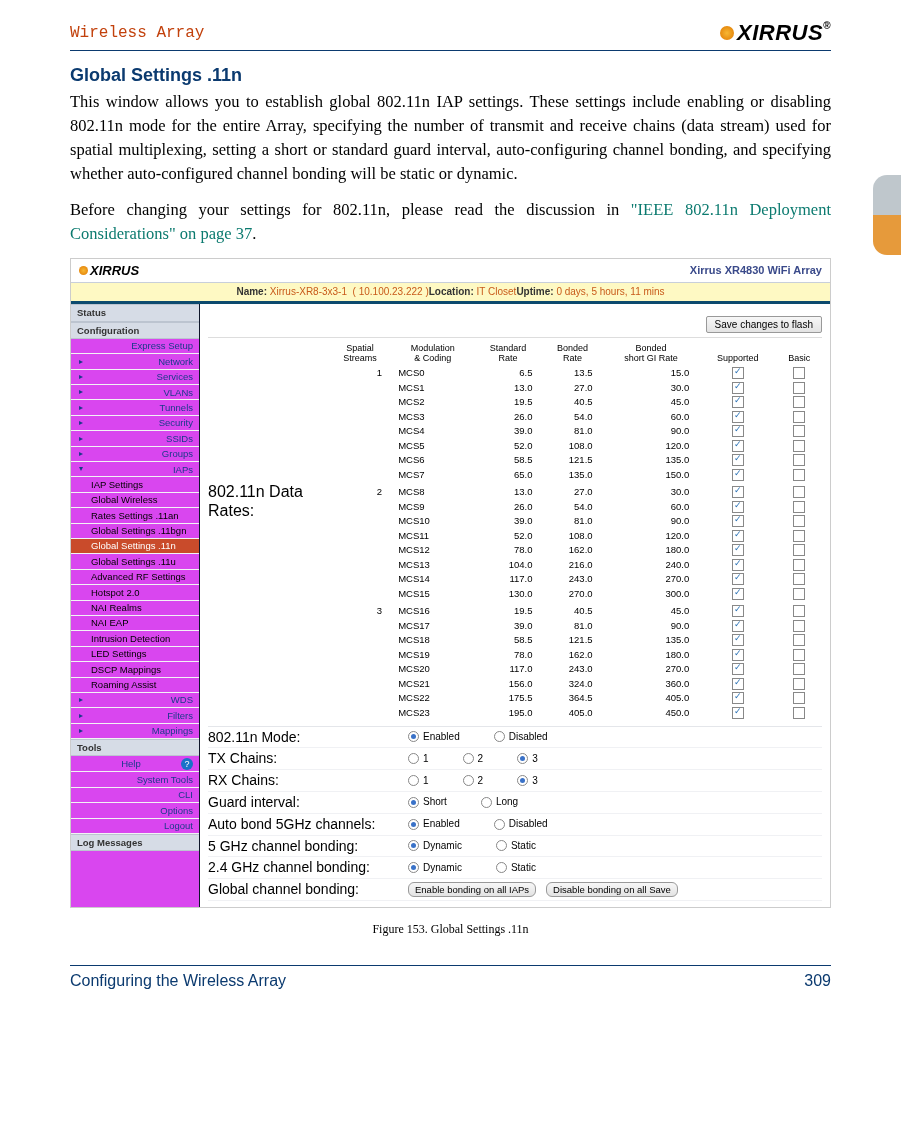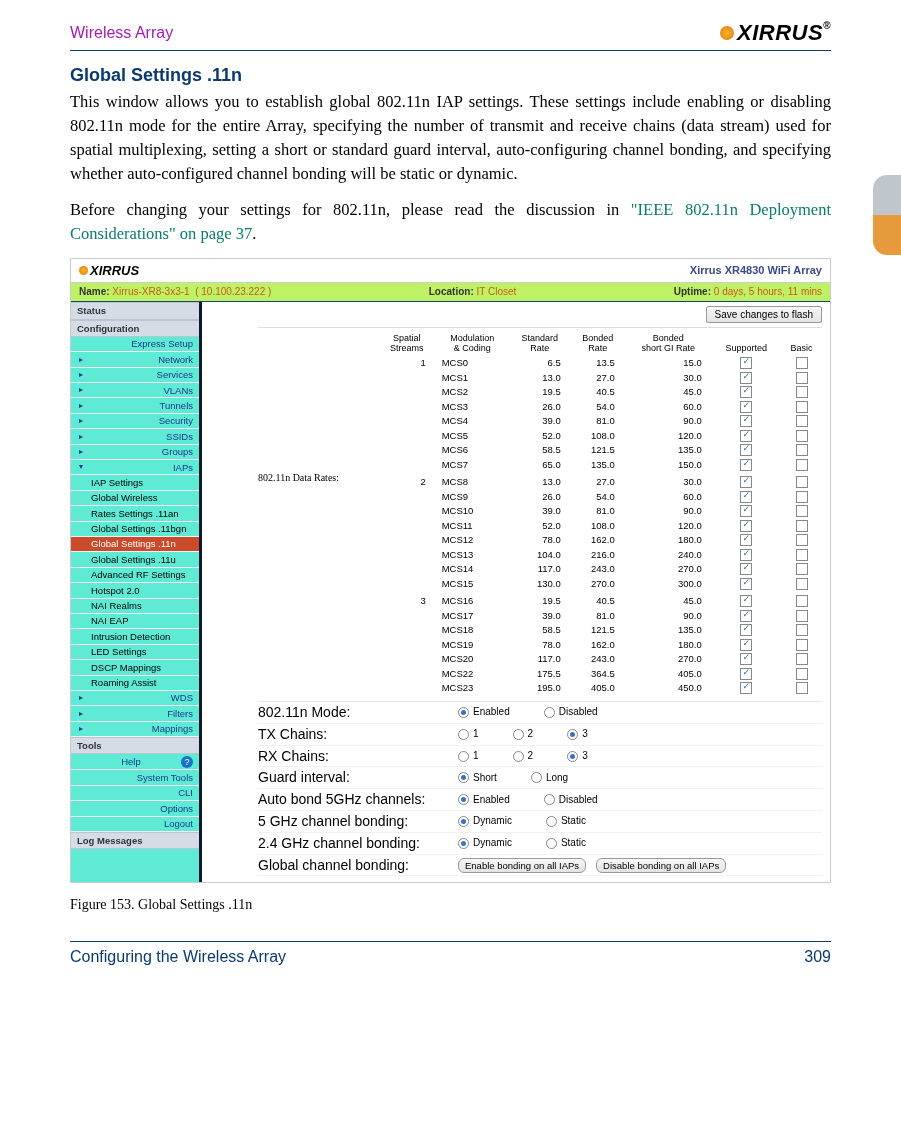--- a/index.html
+++ b/index.html
@@ -16,22 +16,22 @@
   }
   .header-row {
     display: flex;
     justify-content: space-between;
     align-items: center;
     border-bottom: 1.5px solid #0b3a6f;
     padding-bottom: 4px;
     margin-bottom: 14px;
   }
   .header-left {
-    color: #a21caf;
-    font-family: Liberation Sans, sans-serif;
+    color: #c2410c;
+    font-family: Liberation Mono, monospace;
     font-size: 16px;
   }
   .logo {
     display: flex;
     align-items: center;
     font-family: Arial, sans-serif;
     font-weight: 900;
     font-size: 22px;
     color: #000;
     font-style: italic;
@@ -102,39 +102,39 @@
     width:9px; height:9px; border-radius:50%;
     background: radial-gradient(#f7b733, #e07800);
     margin-right:2px;
   }
   .ss-title-right {
     font-weight: bold;
     color: #3a4a8a;
     font-size: 11px;
   }
   .ss-infobar {
-    background: #bef264;
+    background: #fef9c3;
     border-top: 1px solid #c8cfda;
-    border-bottom: 1px solid #0c4a6e;
+    border-bottom: 3px solid #0c4a6e;
     padding: 3px 8px;
     display: flex;
-    justify-content: space-between;
+    justify-content: center;
     color: #333;
     font-size: 10px;
   }
   .ss-infobar b { font-weight: bold; }
   .ss-infobar .orange { color: #c85a1a; }
   .ss-body {
     display: flex;
   }
   .sidebar {
     width: 128px;
     flex: 0 0 128px;
-    background: #5eead4;
-    border-right: 3px solid #0f172a;
+    background: #d946ef;
+    border-right: 1px solid #0f172a;
     font-size: 9.5px;
   }
   .sb-section {
     background: #d6dce6;
     padding: 2px 6px;
     color: #333;
     font-weight: bold;
     border-bottom: 1px solid #bcc4d0;
     border-top: 1px solid #bcc4d0;
     font-size: 9.5px;
@@ -169,42 +169,41 @@
     color: #fff;
   }
   .sb-help-q {
     width: 12px; height: 12px; border-radius: 50%;
     background: #1a72c8; color: #fff;
     font-size: 9px; line-height: 12px; text-align: center;
     display: inline-block;
   }
   .main {
     flex: 1;
-    padding: 0 8px 6px 8px;
+    padding: 8px 8px 6px 8px;
     position: relative;
-    margin-left: 48px;
   }
   .savebar {
     display: flex;
     justify-content: flex-end;
     padding: 4px 0;
     border-bottom: 1px solid #ddd;
     margin-bottom: 4px;
   }
   .btn {
     font-family: Arial;
     font-size: 10px;
     background: linear-gradient(#f7f7f7, #e3e3e3);
     border: 1px solid #999;
     border-radius: 2px;
     padding: 2px 8px;
     cursor: pointer;
   }
   .rates-row { display:flex; }
-  .rates-label { width:120px; flex:0 0 120px; color:#000; padding-top:140px; font-size:10px;font-family:Liberation Serif, serif;}
+  .rates-label { width:120px; flex:0 0 120px; color:#000; padding-top:140px; font-size:16px;}
   .rates-table {
     flex:1;
     font-size: 9.5px;
   }
   .rates-table table { width:100%; border-collapse: collapse; }
   .rates-table th {
     font-weight: normal;
     color: #000;
     padding: 2px 3px;
     text-align: center;
@@ -260,22 +259,23 @@
   .opt { display:inline-flex; align-items:center; }
   .btn-small {
     font-size: 9.5px;
     padding: 1px 6px;
     background: linear-gradient(#f7f7f7,#e3e3e3);
     border:1px solid #999; border-radius:6px;
     cursor:pointer;
   }
 
   .caption {
+    text-align: center;
     font-family: Georgia, serif;
-    font-size: 14px;
+    font-size: 12px;
     margin-top: 14px;
   }
   .footer-row {
     display:flex;
     justify-content: space-between;
     border-top: 1.5px solid #0b3a6f;
     margin-top: 28px;
     padding-top: 6px;
     font-family: Arial, sans-serif;
     color: #0b3a6f;
@@ -593,20 +593,29 @@
                     <td class="l"></td>
                     <td class="mcs">MCS20</td>
                     <td class="l">117.0</td>
                     <td class="l">243.0</td>
                     <td class="l">270.0</td>
                     <td><span class="cb checked"></span></td>
                     <td><span class="cb"></span></td>
                   </tr>
                   <tr>
                     <td class="l"></td>
+                    <td class="mcs">MCS21</td>
+                    <td class="l">156.0</td>
+                    <td class="l">324.0</td>
+                    <td class="l">360.0</td>
+                    <td><span class="cb checked"></span></td>
+                    <td><span class="cb"></span></td>
+                  </tr>
+                  <tr>
+                    <td class="l"></td>
                     <td class="mcs">MCS22</td>
                     <td class="l">175.5</td>
                     <td class="l">364.5</td>
                     <td class="l">405.0</td>
                     <td><span class="cb checked"></span></td>
                     <td><span class="cb"></span></td>
                   </tr>
                   <tr>
                     <td class="l"></td>
                     <td class="mcs">MCS23</td>
@@ -720,21 +729,21 @@
                   <span>Static</span>
                 </span>
               </div>
             </div>
           </div>
 
         <div class="set-row">
           <div class="set-label">Global channel bonding:</div>
           <div class="set-opts" style="gap:10px;">
             <button class="btn-small">Enable bonding on all IAPs</button>
-            <button class="btn-small">Disable bonding on all IAPs</button>
+            <button class="btn-small">Disable bonding on all Save</button>
           </div>
         </div>
       </div>
     </div>
   </div>
 
   <div class="caption">Figure 153. Global Settings .11n</div>
 
   <div class="footer-row">
     <div>Configuring the Wireless Array</div>

